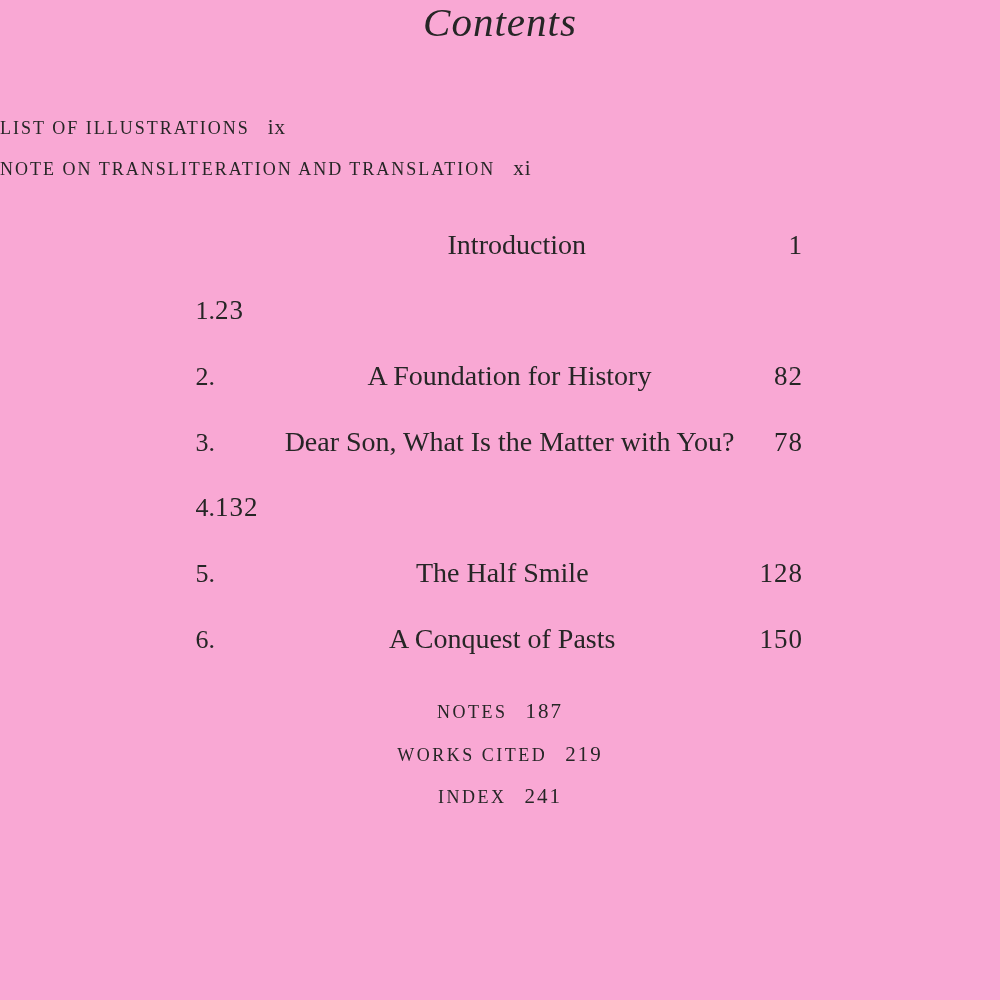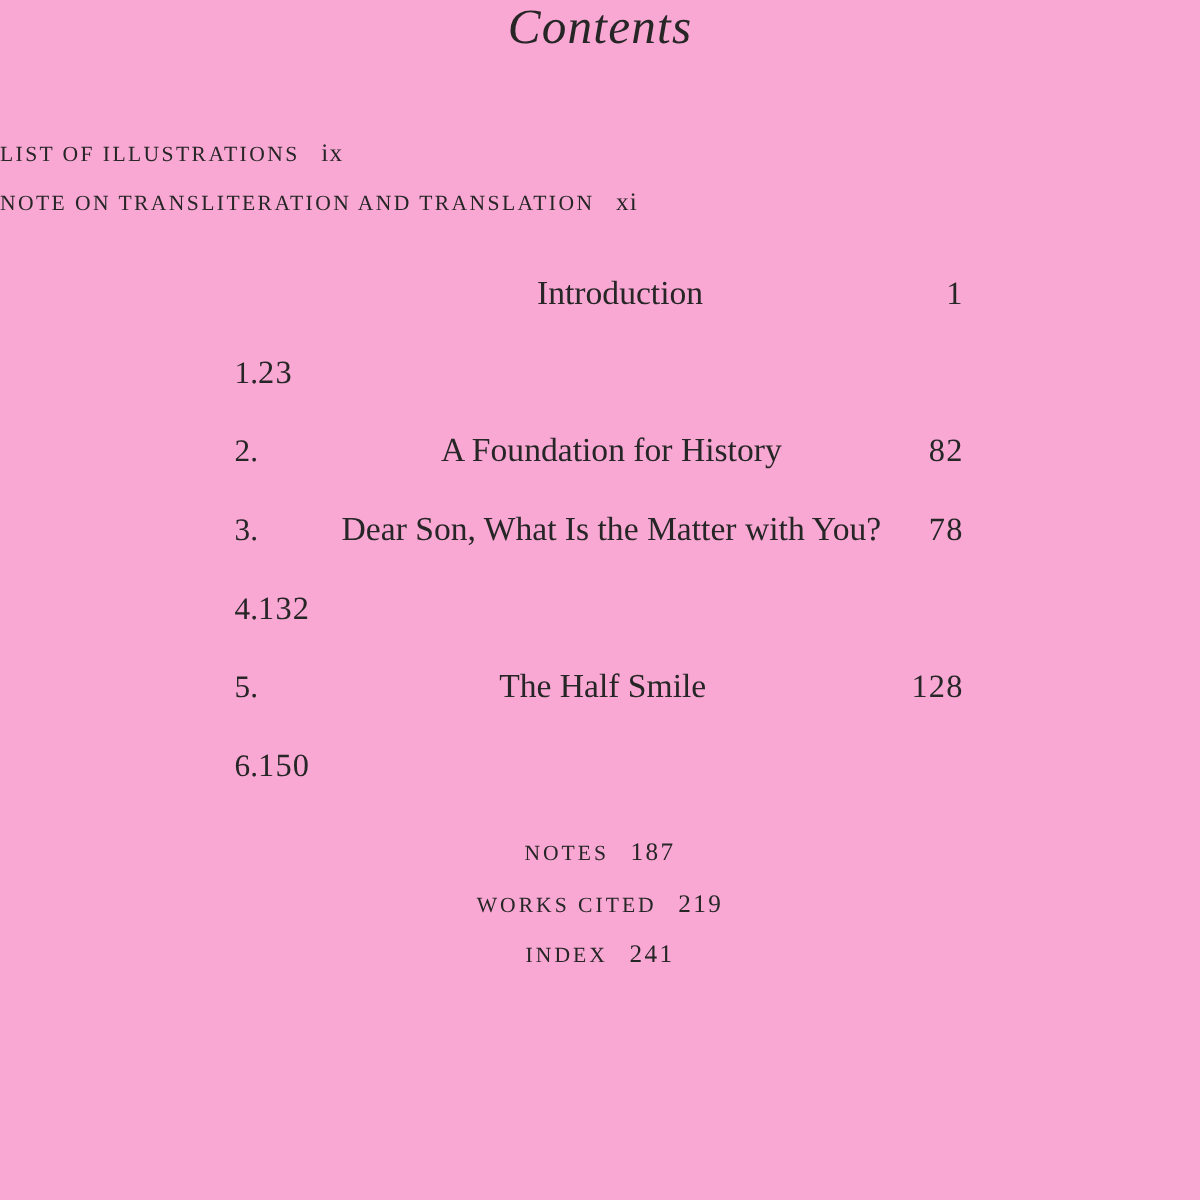--- a/index.html
+++ b/index.html
@@ -124,20 +124,21 @@
       <span class="toc-num">4.</span>
       <span class="toc-page">132</span>
     </div>
     <div class="toc-row">
       <span class="toc-num">5.</span>
       <span class="toc-title">The Half Smile</span>
       <span class="toc-page">128</span>
     </div>
     <div class="toc-row">
       <span class="toc-num">6.</span>
+      <span class="toc-title">A Conquest of Pasts</span>
       <span class="toc-page">150</span>
     </div>
   </div>
 
   <div class="backmatter">
     <div class="bm-line">
       <span>notes</span><span class="bm-page">187</span>
     </div>
     <div class="bm-line">
       <span>works cited</span><span class="bm-page">219</span>

